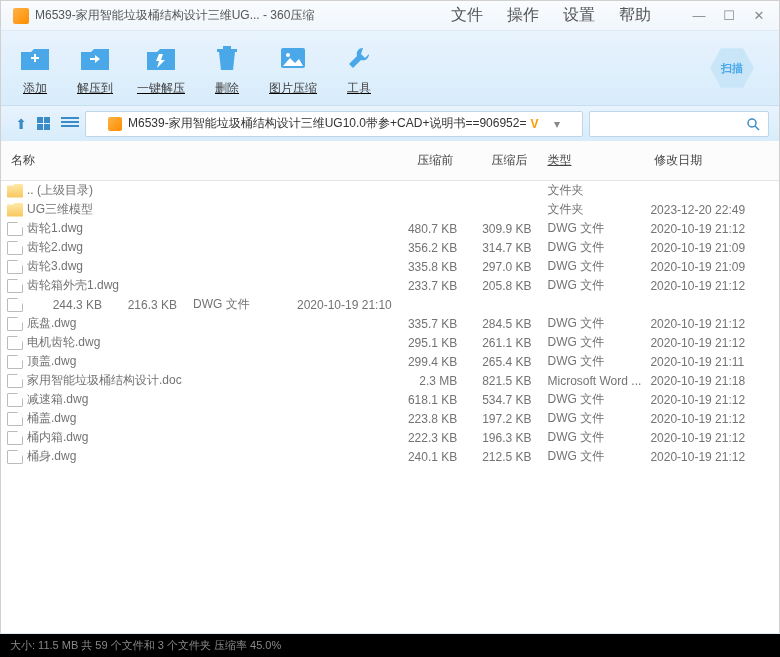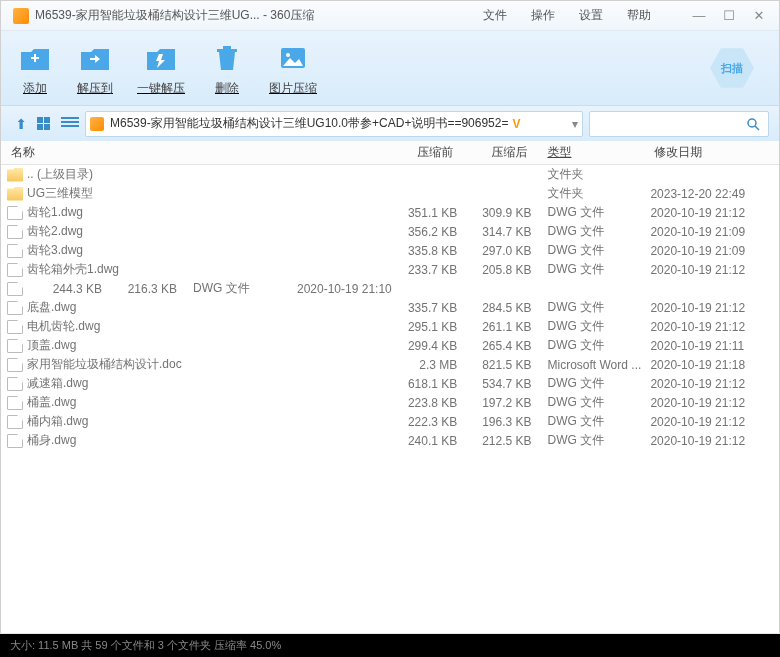--- a/index.html
+++ b/index.html
@@ -3,44 +3,44 @@
 <meta charset="utf-8">
 <style>
 * { margin: 0; padding: 0; box-sizing: border-box; font-family: "Microsoft YaHei", sans-serif; }
 body { width: 780px; height: 657px; background: #fff; overflow: hidden; border: 1px solid #d0d0d0; }
 
 .titlebar { height: 30px; background: linear-gradient(#fafcfe, #f0f6fc); display: flex; align-items: center; padding: 0 12px; border-bottom: 1px solid #e0e8f0; }
 .titlebar .app-icon { width: 16px; height: 16px; background: linear-gradient(135deg, #ffb347, #ff8c00); margin-right: 6px; border-radius: 2px; }
 .titlebar .title { font-size: 12px; color: #555; flex: 0 0 auto; }
 .titlebar .spacer { flex: 1; }
 .titlebar .menu { display: flex; gap: 24px; margin-right: 40px; }
-.titlebar .menu span { font-size: 12px; color: #555; cursor: pointer; }
+.titlebar .menu span { font-size: 16px; color: #555; cursor: pointer; }
 .titlebar .winbtns { display: flex; gap: 14px; }
 .titlebar .winbtns span { font-size: 13px; color: #888; cursor: pointer; width: 16px; text-align: center; }
 
 .toolbar { height: 74px; background: linear-gradient(#e8f3fd, #d8ecfb); display: flex; align-items: center; padding: 0 16px; gap: 24px; position: relative; }
 .tool { display: flex; flex-direction: column; align-items: center; gap: 4px; cursor: pointer; text-decoration: underline; }
 .tool .ico { width: 36px; height: 36px; display: flex; align-items: center; justify-content: center; }
 .tool .lbl { font-size: 12px; color: #444; }
 .scan { position: absolute; right: 20px; top: 10px; width: 54px; height: 54px; display: flex; align-items: center; justify-content: center; flex-direction: column; }
 .scan .hex { width: 44px; height: 44px; background: #c8e6f8; clip-path: polygon(25% 5%, 75% 5%, 100% 50%, 75% 95%, 25% 95%, 0% 50%); display: flex; align-items: center; justify-content: center; font-size: 11px; color: #4aa8e8; font-weight: bold; }
 
 .pathbar { height: 36px; background: linear-gradient(#e8f3fd, #d8ecfb); display: flex; align-items: center; padding: 0 10px; gap: 6px; border-top: 1px solid #c8deef; }
 .pathbar .navbtn { width: 20px; height: 20px; display: flex; align-items: center; justify-content: center; cursor: pointer; color: #3a8cc8; font-size: 14px; }
 .pathbar .view { width: 18px; height: 14px; display: flex; flex-wrap: wrap; gap: 1px; cursor: pointer; }
 .pathbar .view div { width: 6px; height: 6px; background: #3a8cc8; }
 .pathbar .list { width: 18px; height: 14px; display: flex; flex-direction: column; gap: 2px; cursor: pointer; }
 .pathbar .list div { height: 2px; background: #3a8cc8; }
-.pathbar .path { flex: 1; height: 26px; background: #fff; border: 1px solid #bcd6ea; border-radius: 2px; display: flex; align-items: center; padding: 0 4px; font-size: 12px; color: #333; }
+.pathbar .path { flex: 1; height: 26px; background: #fff; border: 1px solid #bcd6ea; border-radius: 2px; display: flex; align-items: center; padding: 0 22px; font-size: 12px; color: #333; }
 .pathbar .path .arch { width: 14px; height: 14px; background: linear-gradient(135deg, #ffb347, #ff8c00); margin-right: 6px; border-radius: 2px; }
 .pathbar .path .badge { color: #ff9800; font-weight: bold; margin: 0 4px; }
 .pathbar .path .dd { margin-left: auto; color: #888; }
 .pathbar .search { width: 180px; height: 26px; background: #fff; border: 1px solid #bcd6ea; border-radius: 2px; display: flex; align-items: center; justify-content: flex-end; padding: 0 8px; cursor: text; color: #3a8cc8; }
 
-.headers { height: 24px; display: flex; align-items: center; font-size: 12px; color: #444; border-bottom: 1px solid #e4e4e4; padding-left: 6px; background: #fcfcfc; }
+.headers { height: 40px; display: flex; align-items: center; font-size: 12px; color: #444; border-bottom: 1px solid #e4e4e4; padding-left: 6px; background: #fcfcfc; }
 .headers div { padding: 0 4px; }
 .col-name { width: 380px; }
 .col-before { width: 75px; text-align: right; }
 .col-after { width: 75px; text-align: right; }
 .col-type { width: 120px; padding-left: 16px !important; text-decoration: underline; }
 .col-date { width: 130px; }
 
 .files { height: 451px; overflow: auto; font-size: 12px; color: #737373; }
 .row { height: 19px; display: flex; align-items: center; padding-left: 6px; }
 .row .ic { width: 16px; height: 14px; margin-right: 4px; flex-shrink: 0; }
@@ -117,20 +117,28 @@
   <div class="tool">
     <div class="ico">
         <svg width="36" height="32" viewBox="0 0 36 32">
           <rect x="6" y="6" width="24" height="20" fill="#4aa8e8" rx="2"></rect>
           <circle cx="13" cy="13" r="2" fill="#fff"></circle>
           <path d="M8 24 L15 16 L20 21 L24 17 L28 24 Z" fill="#fff"></path>
         </svg>
       </div>
     <div class="lbl">图片压缩</div>
   </div>
+  <div class="tool">
+    <div class="ico">
+        <svg width="36" height="32" viewBox="0 0 36 32">
+          <path d="M22 6 A6 6 0 0 0 16 14 L8 22 L12 26 L20 18 A6 6 0 0 0 28 12 L24 16 L20 12 Z" fill="#4aa8e8"></path>
+        </svg>
+      </div>
+    <div class="lbl">工具</div>
+  </div>
   <div class="scan">
     <div class="hex">扫描</div>
   </div>
 </div>
 
 <div class="pathbar">
   <div class="navbtn">⬆</div>
   <div class="view">
       <div></div>
       <div></div>
@@ -177,21 +185,21 @@
       <div class="ic folder"></div>
     <div class="nm">UG三维模型</div>
     <div class="bf"></div>
     <div class="af"></div>
     <div class="tp">文件夹</div>
     <div class="dt">2023-12-20 22:49</div>
     </div>
     <div class="row">
       <div class="ic file"></div>
     <div class="nm">齿轮1.dwg</div>
-    <div class="bf">351.1 KB</div>
+    <div class="bf">480.7 KB</div>
     <div class="af">309.9 KB</div>
     <div class="tp">DWG 文件</div>
     <div class="dt">2020-10-19 21:12</div>
     </div>
     <div class="row">
       <div class="ic file"></div>
     <div class="nm">齿轮2.dwg</div>
     <div class="bf">356.2 KB</div>
     <div class="af">314.7 KB</div>
     <div class="tp">DWG 文件</div>

